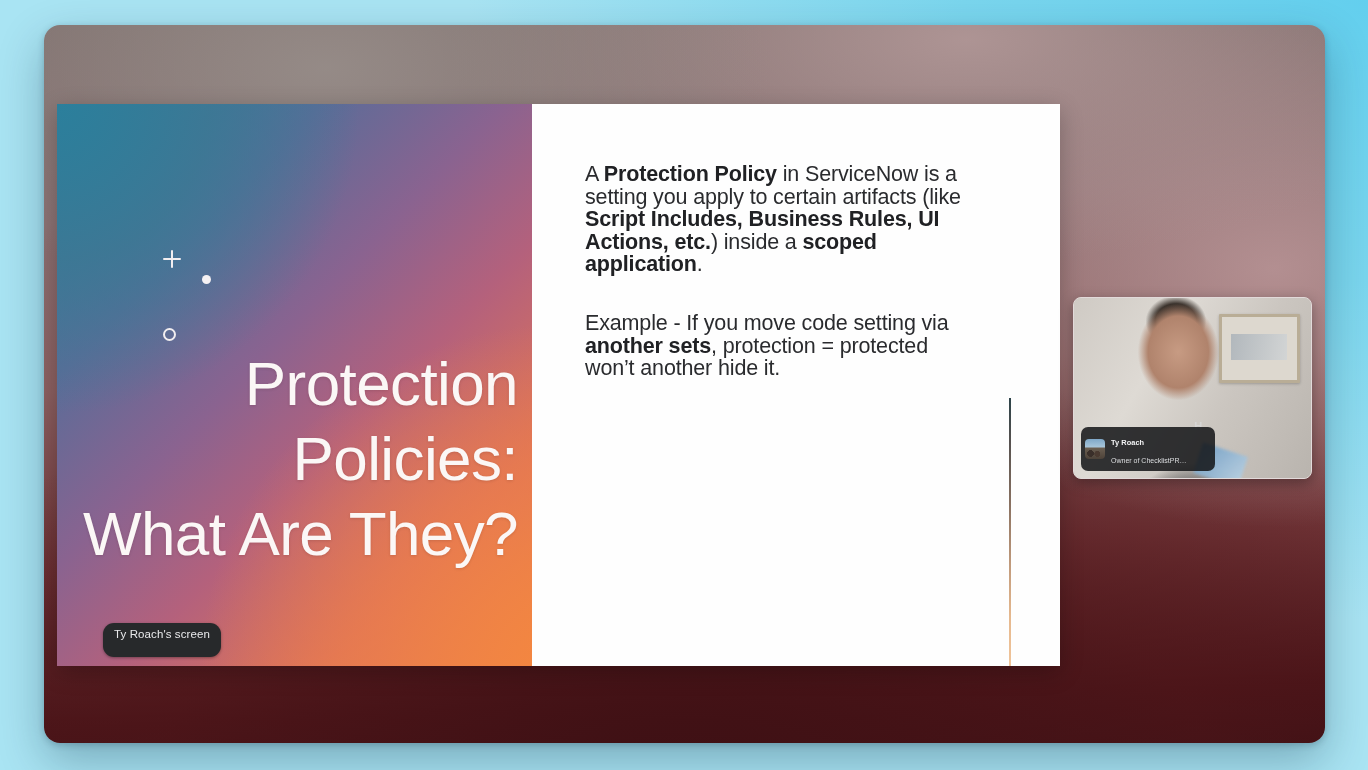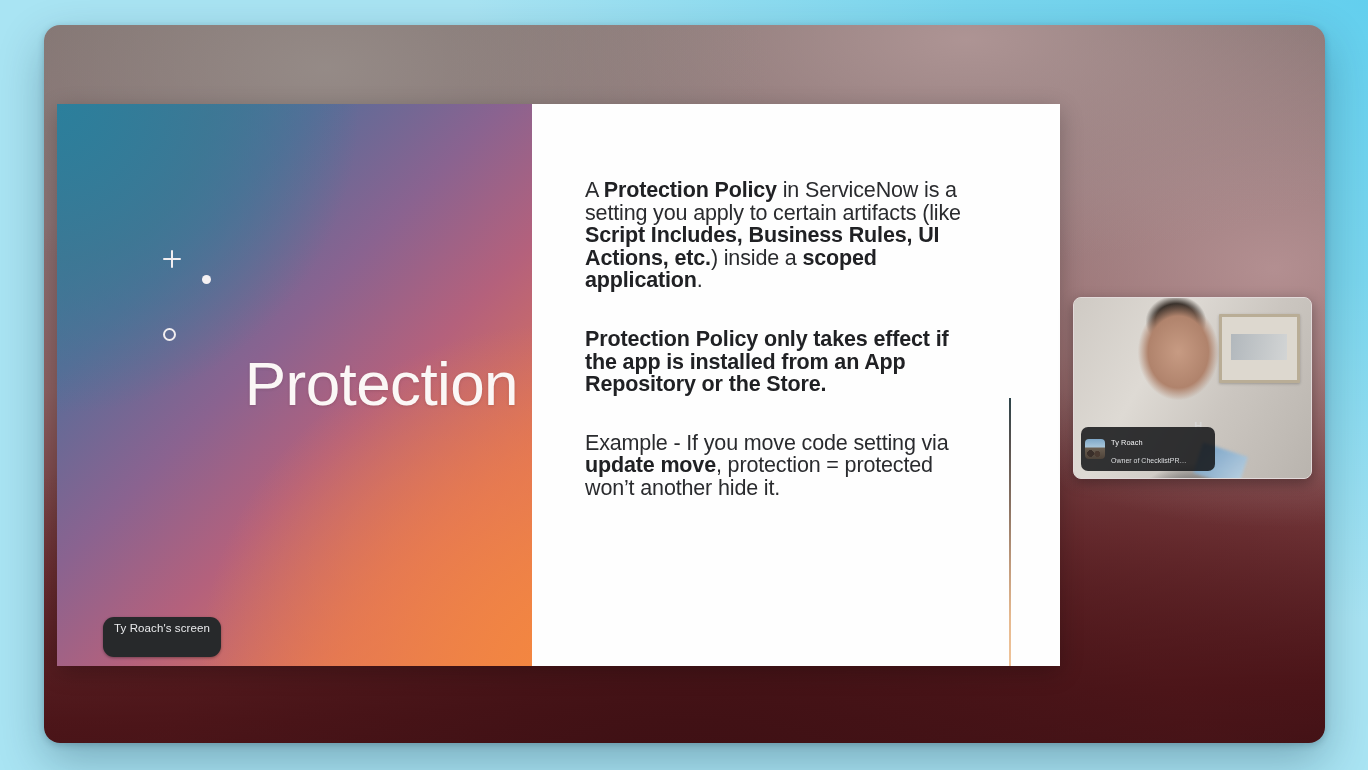--- a/index.html
+++ b/index.html
@@ -78,40 +78,40 @@
     font-weight:400;letter-spacing:-0.6px;
     text-shadow:0 1px 3px rgba(60,30,30,.16);
   }
   #slide-title .tl{display:block;white-space:nowrap;}
 
   
   #share-pill{
     position:absolute;left:46px;bottom:9px;
     background:#27292b;color:#e9eaec;
     font-size:11.5px;line-height:1;
-    padding:6px 11px 23px;border-radius:11px;
+    padding:6px 11px 17px;border-radius:11px;
     white-space:nowrap;letter-spacing:.1px;
     box-shadow:0 1px 3px rgba(0,0,0,.35);
     z-index:6;
     text-align:center;
   }
 
   
   #slide-right{
     position:relative;width:528px;height:100%;
     background:#fefefe;
     padding:0;
   }
   #body-copy{
     position:absolute;left:53px;top:59px;width:392px;
     color:#2a2b2e;
     font-size:21.5px;line-height:22.6px;
     letter-spacing:-0.15px;
   }
-  #body-copy p{margin:16px 0 36px 0;line-height:22.6px;}
+  #body-copy p{margin:0 0 36px 0;line-height:22.6px;}
   #body-copy p:last-child{margin-bottom:0;}
   #body-copy b{font-weight:700;color:#202124;}
   .para-bold{font-weight:700;color:#202124;}
 
   
   #accent-rule{
     position:absolute;left:477px;top:294px;width:2.4px;height:268px;
     background:linear-gradient(180deg,#2d4349 0%,#55514f 16%,#8a7262 40%,#c09a7c 62%,#e6b98f 82%,#f0c49a 100%);
   }
 
@@ -163,21 +163,21 @@
   }
   #webcam-avatar{
     width:20px;height:20px;border-radius:4px;flex:0 0 auto;
     background:
       radial-gradient(circle at 28% 72%, #3a2f2a 0 16%, rgba(58,47,42,0) 17%),
       radial-gradient(circle at 62% 74%, #4a3a31 0 15%, rgba(74,58,49,0) 16%),
       linear-gradient(180deg,#7fa8c8 0%,#a9c6da 42%,#6b5f52 43%,#4d4339 100%);
   }
   #webcam-badge-text{min-width:0;overflow:hidden;}
   #webcam-name{
-    color:#f2f3f4;font-size:7.4px;font-weight:400;line-height:9px;
+    color:#f2f3f4;font-size:7.4px;font-weight:700;line-height:9px;
     white-space:nowrap;letter-spacing:.05px;
   }
   #webcam-sub{
     color:#dcdee0;font-size:7px;font-weight:400;line-height:9px;
     white-space:nowrap;overflow:hidden;text-overflow:ellipsis;
   }
 </style>
 </head>
 <body>
 
@@ -188,30 +188,31 @@
 
     <div id="slide">
 
       <div id="slide-left">
         <span class="deco deco-plus"></span>
         <span class="deco deco-dot"></span>
         <span class="deco deco-ring"></span>
 
         <div id="slide-title">
           <span class="tl">Protection</span>
+          <span class="tl">Policies:</span>
+          <span class="tl">What Are They?</span>
         </div>
 
         <div id="share-pill">Ty Roach's screen</div>
       </div>
 
       <div id="slide-right">
         <div id="body-copy">
             <p><span>A </span><b>Protection Policy</b><span> in ServiceNow is a setting you apply to certain artifacts (like </span><b>Script Includes, Business Rules, UI Actions, etc.</b><span>) inside a </span><b>scoped application</b><span>.</span></p>
-            <p class="para-bold"><span>Protection Policy only takes effect if the app is installed from an App Repository or the Store.</span></p>
-            <p><span>Example - If you move code setting via </span><b>update move</b><span>, protection = protected won’t another hide it.</span></p>
+            <p><span>Example - If you move code setting via </span><b>another sets</b><span>, protection = protected won’t another hide it.</span></p>
           </div>
         <div id="accent-rule"></div>
       </div>
 
     </div>
 
     <div id="webcam-tile">
       <div id="webcam-video">
         <div id="webcam-frame-art"></div>
         <div id="webcam-blue-strap"></div>

